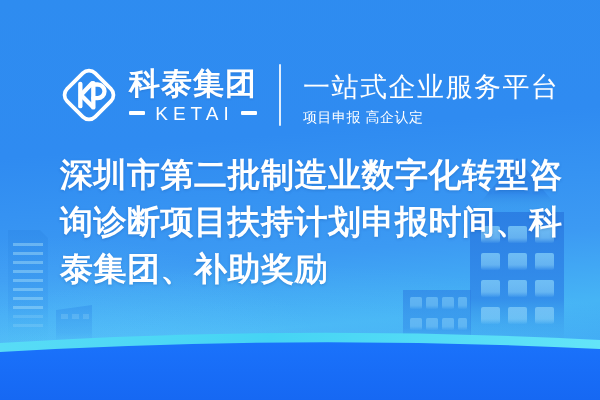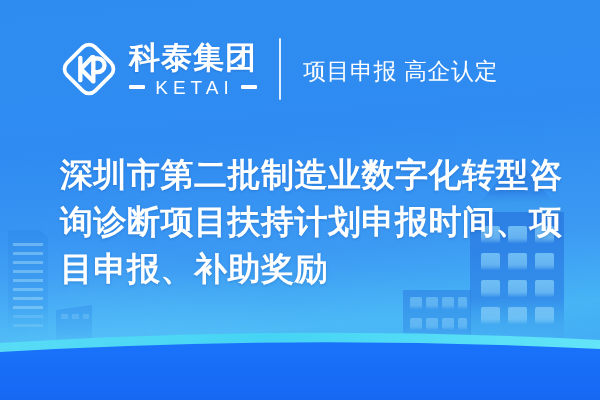--- a/index.html
+++ b/index.html
@@ -39,25 +39,25 @@
     position: absolute;
     left: 0; top: 0;
     width: 600px; height: 400px;
     pointer-events: none;
   }
 
   
   .header {
     position: absolute;
     left: 0;
-    top: 28px;
+    top: 44px;
     width: 600px;
     height: 82px;
     display: flex;
-    align-items: center;
+    align-items: flex-end;
     z-index: 6;
   }
   .logo-block {
     display: flex;
     align-items: center;
     margin-left: 58px;
   }
   .logo-mark {
     width: 62px;
     height: 62px;
@@ -119,21 +119,21 @@
   .tagline-main {
     color: #ffffff;
     font-size: 27px;
     font-weight: 400;
     letter-spacing: 1.5px;
     line-height: 1.15;
     white-space: nowrap;
   }
   .tagline-sub {
     color: #ffffff;
-    font-size: 23px;
+    font-size: 14px;
     font-weight: 400;
     letter-spacing: 0.5px;
     line-height: 1.2;
     margin-top: 6px;
     white-space: nowrap;
   }
 
   
   .headline {
     position: absolute;
@@ -281,19 +281,20 @@
           <span class="logo-dash"></span>
           <span class="logo-en">KETAI</span>
           <span class="logo-dash"></span>
         </div>
       </div>
     </div>
 
     <div class="divider"></div>
 
     <div class="tagline-block">
+      <div class="tagline-main">一站式企业服务平台</div>
       <div class="tagline-sub">项目申报 高企认定</div>
     </div>
   </div>
 
-  <div class="headline">深圳市第二批制造业数字化转型咨询诊断项目扶持计划申报时间、项目申报、补助奖励</div>
+  <div class="headline">深圳市第二批制造业数字化转型咨询诊断项目扶持计划申报时间、科泰集团、补助奖励</div>
 
 </div>
 
 </body></html>

